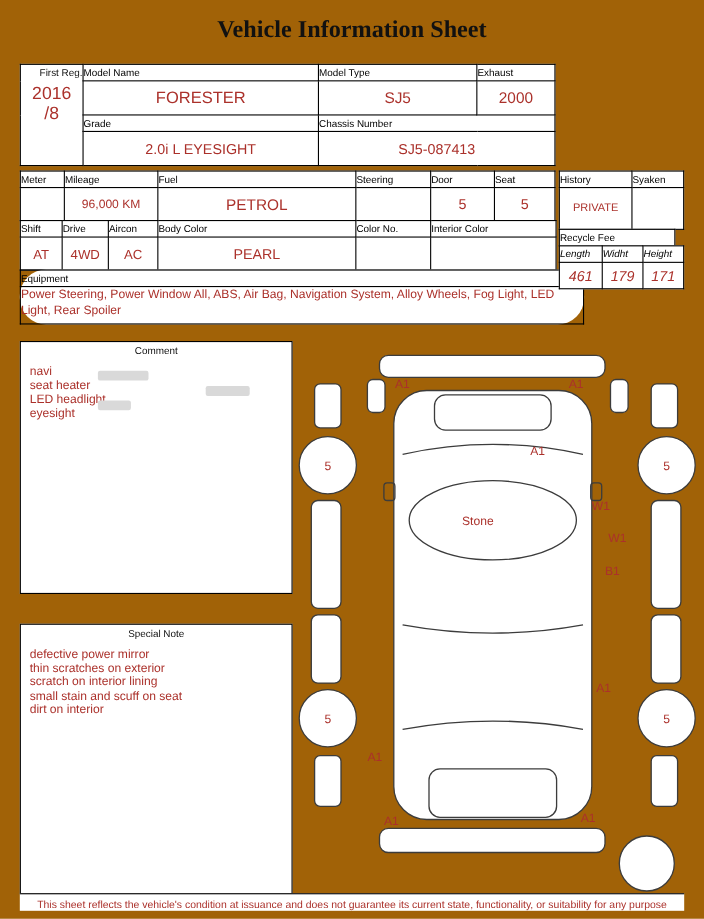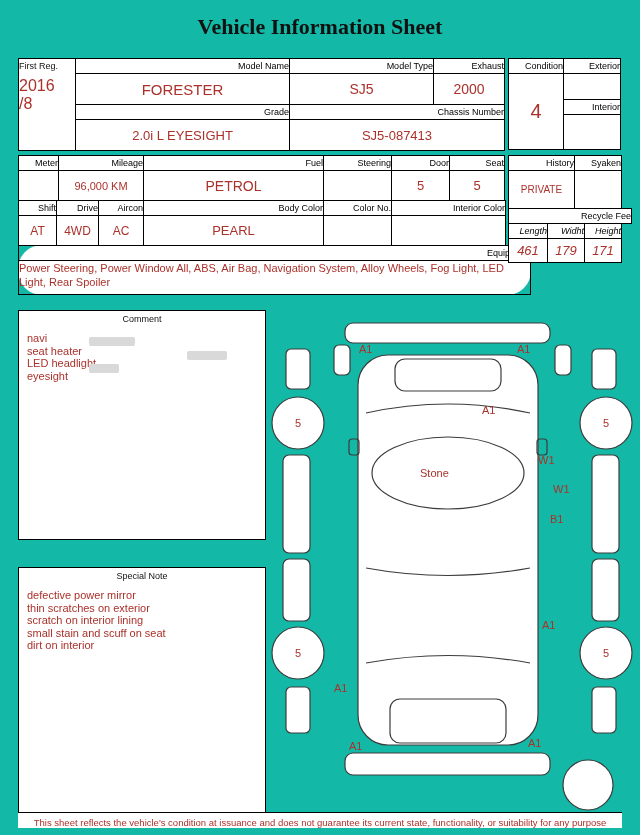--- a/index.html
+++ b/index.html
@@ -1,33 +1,33 @@
 <!DOCTYPE html>
 <html><head>
 <meta charset="utf-8">
 <style>
   :root { --red:#ab312b; --ink:#111; --line:#000; }
   * { box-sizing:border-box; }
   body { margin:0; background:#fff; font-family:"Liberation Sans", sans-serif; color:var(--ink); }
-  .sheet { position:relative; width:640px; height:835px; background:#14b8a6; overflow:hidden; }
+  .sheet { position:relative; width:640px; height:835px; background:#a16207; overflow:hidden; }
   .title { position:absolute; top:14px; left:0; width:100%; margin:0; text-align:center;
            font-family:"Liberation Serif", serif; font-weight:600; font-size:22px; color:#111; }
 
   table.tbl { border-collapse:collapse; table-layout:fixed; position:absolute; background:#fff; }
   table.tbl-f { border-collapse:collapse; table-layout:fixed; background:#fff; }
   .tbl td, .tbl-f td { border:1px solid var(--line); padding:0; overflow:hidden; }
-  .hdr { font-size:9px; text-align:right; vertical-align:middle; color:#000; height:15px; }
+  .hdr { font-size:9px; text-align:left; vertical-align:middle; color:#000; height:15px; }
   .val { color:var(--red); text-align:center; vertical-align:middle; font-size:13px; }
   .fs15 { font-size:15px; } .fs14 { font-size:14px; } .fs13 { font-size:13px; }
   .fs12 { font-size:12px; } .fs11 { font-size:11px; } .fs10 { font-size:10px; }
   .r-hdr td { height:15px; } .r-val td { height:31px; }
 
   .firstreg-cell { vertical-align:top; }
-  .cell-label { font-size:9px; text-align:left; padding-top:2px; }
-  .firstreg-val { color:var(--red); font-size:16px; text-align:left; margin-top:6px; line-height:1.15; }
+  .cell-label { font-size:9px; text-align:right; padding-top:2px; }
+  .firstreg-val { color:var(--red); font-size:16px; text-align:center; margin-top:6px; line-height:1.15; }
   .cond-big { font-size:20px; }
 
   .stack { position:absolute; }
   .stack table { margin-top:-1px; }
   .stack table:first-child { margin-top:0; }
   .equip { text-align:left; vertical-align:top; padding:3px 5px 2px 5px; color:var(--red);
            font-size:11px; line-height:14px; height:34px; }
 
   .note-box { position:absolute; border:1px solid var(--line); background:#fff; }
   .box-label { font-size:9px; text-align:center; padding-top:3px; height:14px; }
@@ -80,42 +80,20 @@
       <td class="hdr">Grade</td>
       <td class="hdr" colspan="2">Chassis Number</td>
     </tr>
     <tr class="r-val">
       <td class="val fs13">2.0i L EYESIGHT</td>
       <td class="val fs13" colspan="2">SJ5-087413</td>
     </tr>
   </tbody>
     </table>
 
-  <table class="tbl" style="left:508px; top:58px; width:113px; height:92px;">
-    <colgroup>
-        <col style="width:55px">
-        <col style="width:57px">
-      </colgroup>
-    <tbody>
-        <tr class="r-hdr">
-      <td class="hdr">Condition</td>
-      <td class="hdr">Exterior</td>
-    </tr>
-    <tr>
-      <td rowspan="3" class="val cond-big">4</td>
-      <td class="val" style="height:26px;"></td>
-    </tr>
-    <tr class="r-hdr">
-      <td class="hdr">Interior</td>
-    </tr>
-    <tr>
-      <td class="val"></td>
-    </tr>
-  </tbody>
-    </table>
 
   <div class="stack" style="left:18px; top:155px;">
     <table class="tbl-f" style="width:487px;">
       <colgroup>
           <col style="width:40px">
           <col style="width:85px">
           <col style="width:180px">
           <col style="width:68px">
           <col style="width:58px">
           <col style="width:55px">
@@ -189,21 +167,21 @@
           <tr class="r-hdr">
         <td class="hdr">History</td>
         <td class="hdr">Syaken</td>
       </tr>
       <tr style="height:38px;">
         <td class="val fs10">PRIVATE</td>
         <td class="val"></td>
       </tr>
     </tbody>
       </table>
-    <table class="tbl-f" style="width:124px;">
+    <table class="tbl-f" style="width:106px;">
       <tbody>
           <tr class="r-hdr">
         <td class="hdr">Recycle Fee</td>
       </tr>
     </tbody>
       </table>
     <table class="tbl-f" style="width:113px;font-style:italic;">
       <colgroup>
           <col style="width:39px">
           <col style="width:37px">

